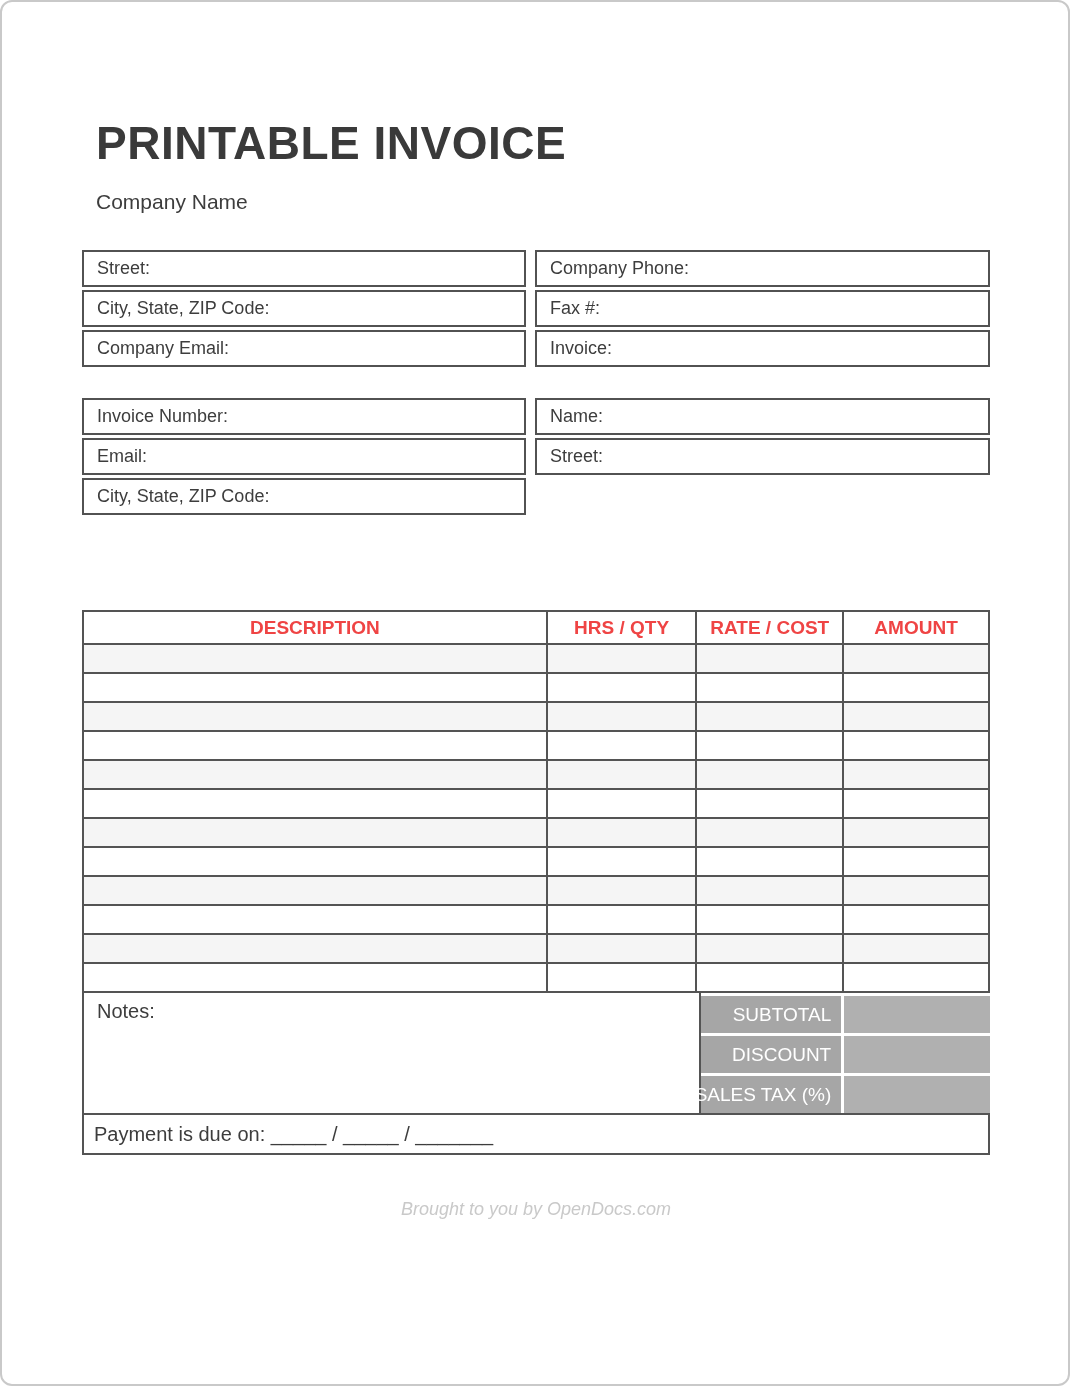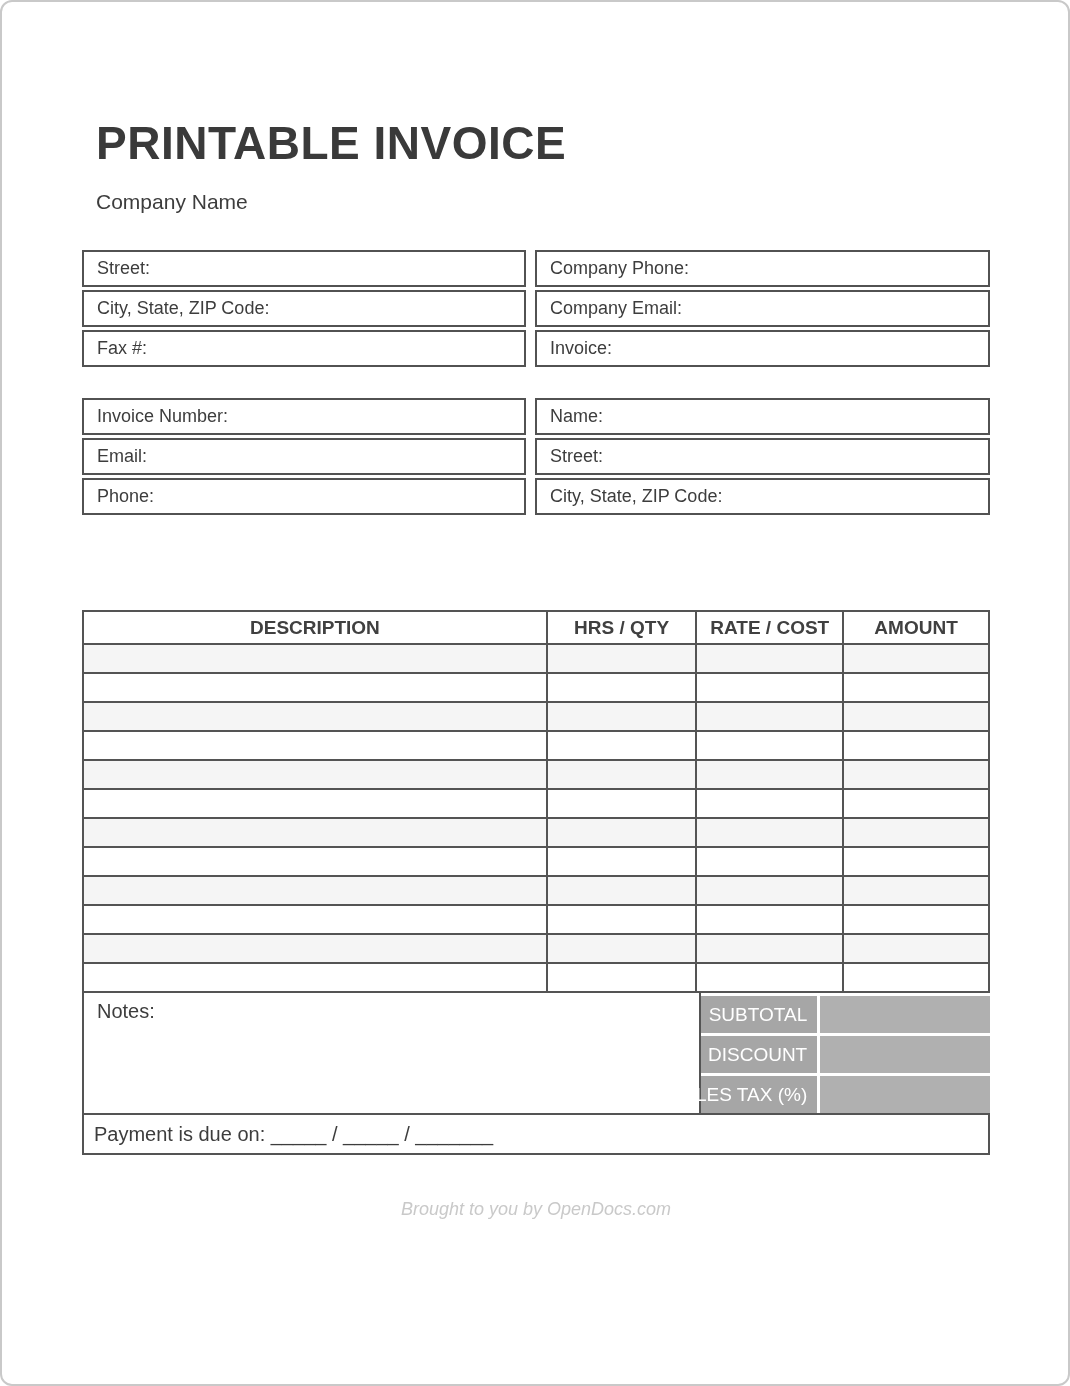--- a/index.html
+++ b/index.html
@@ -53,41 +53,41 @@
   
   table.items {
     margin-top: 95px;
     width: 908px;
     border-collapse: collapse;
     table-layout: fixed;
   }
   table.items th, table.items td { border: 2px solid #545454; }
   table.items th {
     height: 33px; background: #ffffff;
-    font-size: 19px; font-weight: 700; color: #404040;
+    font-size: 19px; font-weight: 700; color: #ef4444;
     text-align: center;
   }
   table.items td { height: 29px; background: #ffffff; }
   table.items tr.alt td { background: #f5f5f5; }
 
   
   .bottom-section { display: flex; width: 908px; }
   .notes-box {
     width: 628px;
     border-left: 2px solid #545454;
     border-right: 2px solid #545454;
     padding: 7px 0 0 13px;
     font-size: 20px; color: #3d3d3d;
     background: #ffffff;
   }
   .totals { width: 293px; display: flex; flex-direction: column; }
   .totals-row { display: flex; height: 37px; margin-top: 3px; }
   .totals-row:first-child { margin-top: 3px; }
   .totals-label {
-    width: 116px; margin-right: 3px;
+    width: 140px; margin-right: 3px;
     background: #a6a6a6;
     color: #ffffff; font-size: 19px;
     display: flex; align-items: center; justify-content: flex-end;
     padding-right: 10px;
     white-space: nowrap;
   }
   .totals-value { flex: 1; background: #b0b0b0; }
   .totals-row.total { background: #737373; height: 38px; }
   .totals-row.total .totals-label {
     background: transparent; font-size: 21px; font-weight: 700;
@@ -119,32 +119,31 @@
 <div class="page">
   <div class="content">
 
     <h1 class="doc-title">PRINTABLE INVOICE</h1>
     <div class="company-name">Company Name</div>
 
     <div class="info-grid grid-company">
         <div class="info-cell">Street:</div>
         <div class="info-cell">Company Phone:</div>
         <div class="info-cell">City, State, ZIP Code:</div>
+        <div class="info-cell">Fax #:</div>
         <div class="info-cell">Company Email:</div>
-        <div class="info-cell">Fax #:</div>
         <div class="info-cell">Invoice:</div>
       </div>
 
 
     <div class="info-grid grid-bill">
         <div class="info-cell">Invoice Number:</div>
         <div class="info-cell">Name:</div>
         <div class="info-cell">Email:</div>
         <div class="info-cell">Street:</div>
-        <div class="info-cell">Phone:</div>
         <div class="info-cell">City, State, ZIP Code:</div>
       </div>
 
     <table class="items">
       <colgroup>
         <col style="width:51.2%">
         <col style="width:16.5%">
         <col style="width:16.2%">
         <col style="width:16.1%">
       </colgroup>

